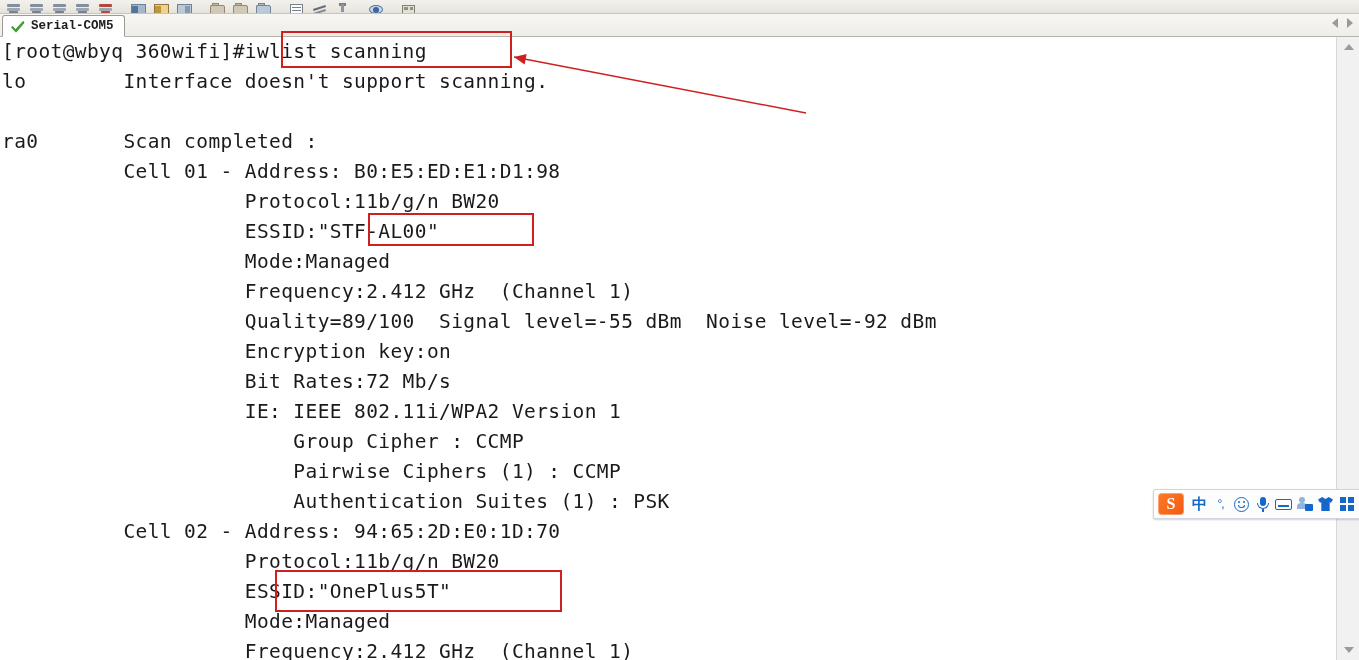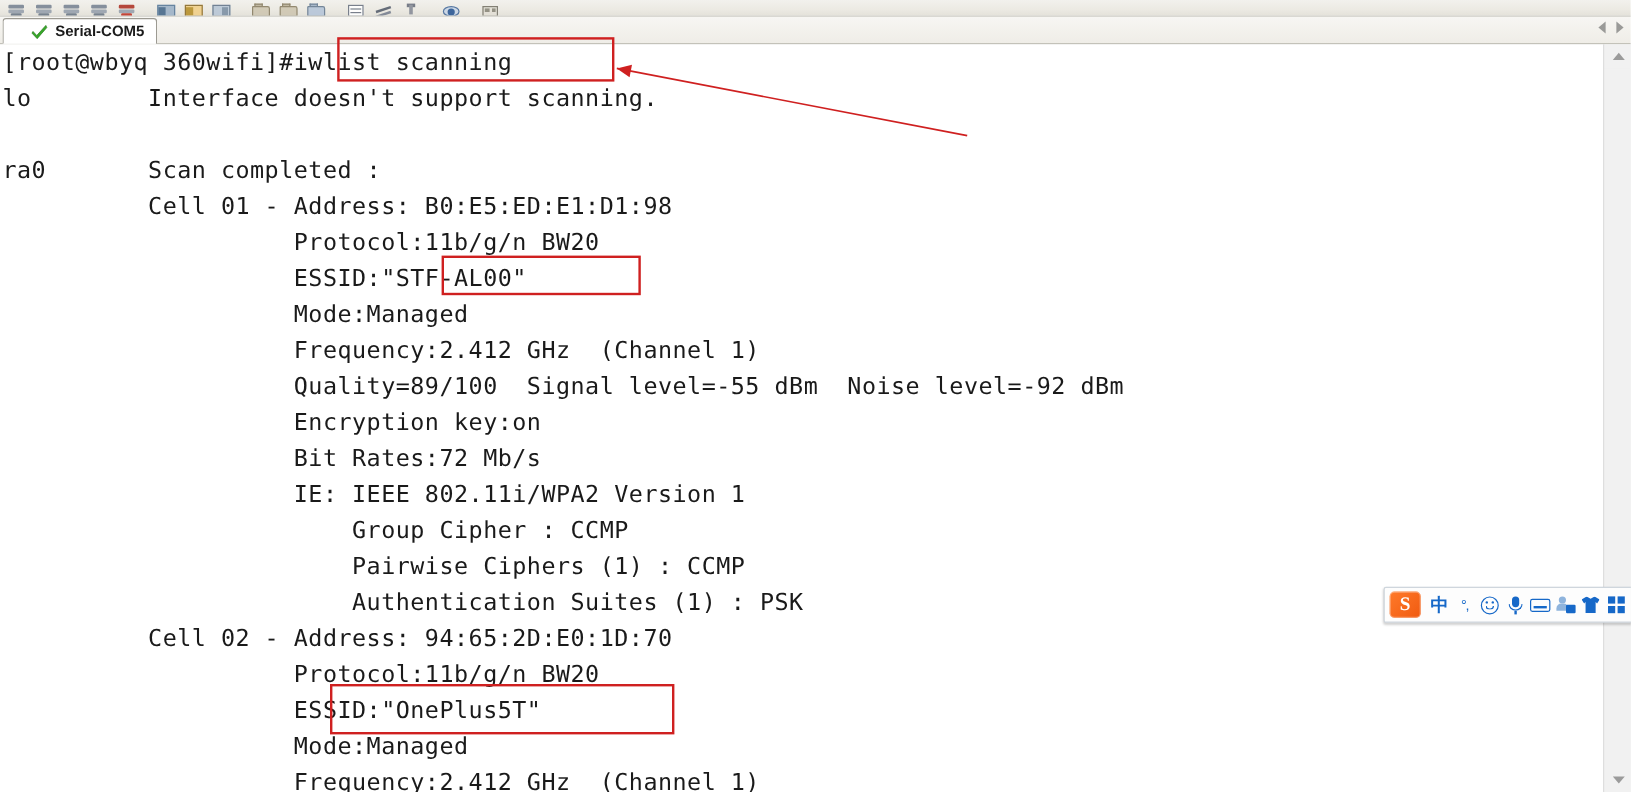--- a/index.html
+++ b/index.html
@@ -72,30 +72,30 @@
   
   .tabbar {
     position: absolute; top: 14px; left: 0;
     width: 1359px; height: 23px;
     background: linear-gradient(to bottom, #f7f6f3 0%, #efedE7 100%);
     border-bottom: 1px solid #b5b3aa;
   }
   .tab {
     position: absolute; left: 2px; top: 1px;
     height: 22px;
-    padding: 0 10px 0 23px;
+    padding: 0 10px 0 8px;
     display: flex; align-items: center; gap: 6px;
     background: #ffffff;
     border: 1px solid #9c9a92;
     border-bottom: 1px solid #ffffff;
     border-radius: 3px 3px 0 0;
     font-size: 12.5px;
     font-weight: 700;
     color: #1b1b1b;
-    font-family: Liberation Sans, sans-serif;
+    font-family: Liberation Mono, monospace;
     white-space: nowrap;
   }
   .tab-check { width: 14px; height: 13px; position: relative; flex: none; }
   .tab-check svg { display:block; }
   .tabbar-arrows {
     position: absolute; right: 6px; top: 4px;
     display: flex; gap: 9px; align-items: center;
   }
   .tri { width:0; height:0; }
   .tri.left  { border-top:5px solid transparent; border-bottom:5px solid transparent; border-right:6px solid #9a9a98; }

